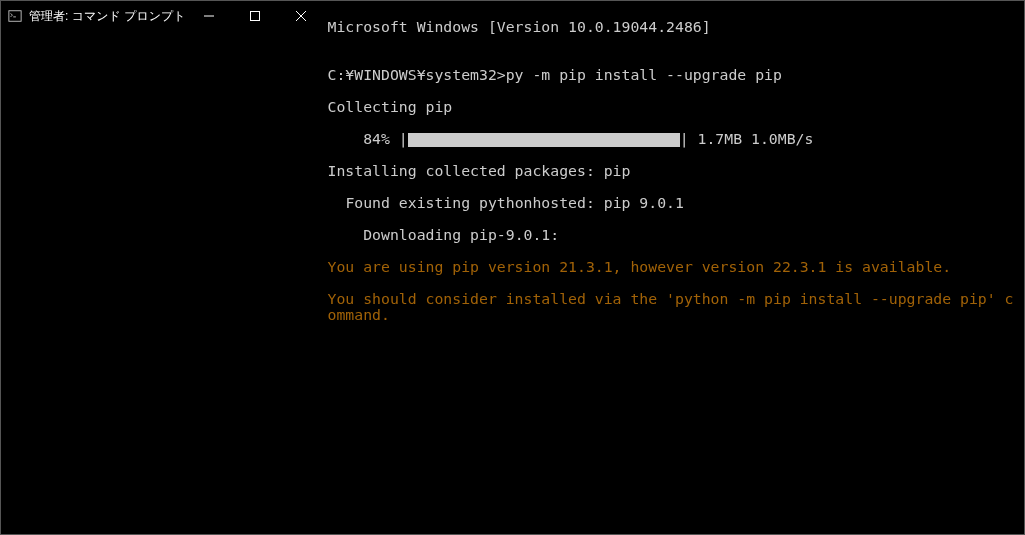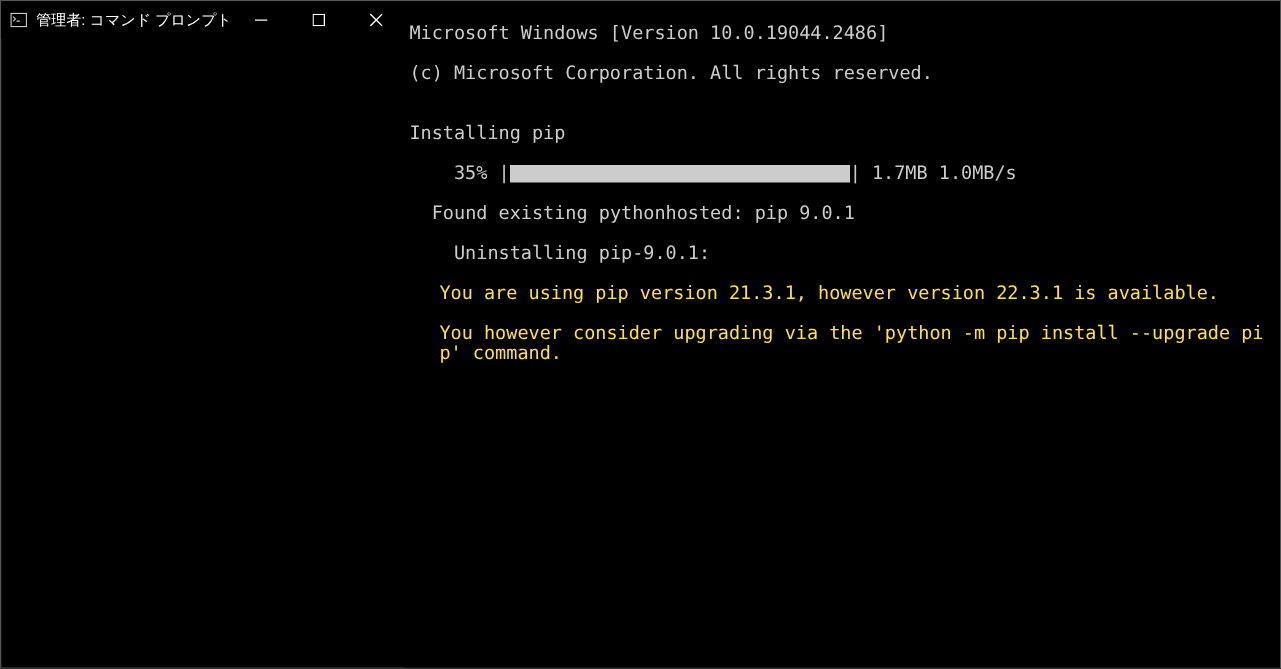--- a/index.html
+++ b/index.html
@@ -54,21 +54,21 @@
       background: #000;
       padding: 2px 4px;
       font-size: 14.8px;
       line-height: 16px;
       color: #ccc;
       white-space: pre;
       font-family: 'MS Gothic', 'Consolas', monospace;
       overflow: hidden;
     }
     .terminal .line { white-space: pre-wrap; word-break: break-all; }
-    .yellow { color: #fde047; margin-left: 24px; }
+    .yellow { color: #a16207; }
     .progress-bar {
       display: inline-block;
       background: #ccc;
       height: 14px;
       vertical-align: middle;
     }
     .pb1 { width: 272px; }
   </style>
 </head>
 <body>
@@ -97,28 +97,29 @@
       <div class="titlebar-btn">
         <svg viewBox="0 0 10 10">
             <line x1="0" y1="0" x2="10" y2="10" stroke="#fff" stroke-width="1"></line>
             <line x1="10" y1="0" x2="0" y2="10" stroke="#fff" stroke-width="1"></line>
           </svg>
       </div>
     </div>
   </div>
   <div class="terminal">
 <div class="line">Microsoft Windows [Version 10.0.19044.2486]</div>
-<div class="line">(c) Microsoft Corporation. All rights reserved.</div>
 <div class="line"></div>
-<div class="line">Installing pip</div>
-<div class="line"><span>    35% |</span><span class="progress-bar pb1"></span><span>| 1.7MB 1.0MB/s</span></div>
+<div class="line">C:¥WINDOWS¥system32&gt;py -m pip install --upgrade pip</div>
+<div class="line">Collecting pip</div>
+<div class="line"><span>    84% |</span><span class="progress-bar pb1"></span><span>| 1.7MB 1.0MB/s</span></div>
+<div class="line">Installing collected packages: pip</div>
 <div class="line">  Found existing pythonhosted: pip 9.0.1</div>
-<div class="line">    Uninstalling pip-9.0.1:</div>
+<div class="line">    Downloading pip-9.0.1:</div>
 <div class="line yellow">You are using pip version 21.3.1, however version 22.3.1 is available.</div>
-<div class="line yellow">You however consider upgrading via the 'python -m pip install --upgrade pip' command.</div>
+<div class="line yellow">You should consider installed via the 'python -m pip install --upgrade pip' command.</div>
 <div class="line"></div>
 <div class="line"></div>
 
 
 
 
 
 
 <div class="line"></div>
 

